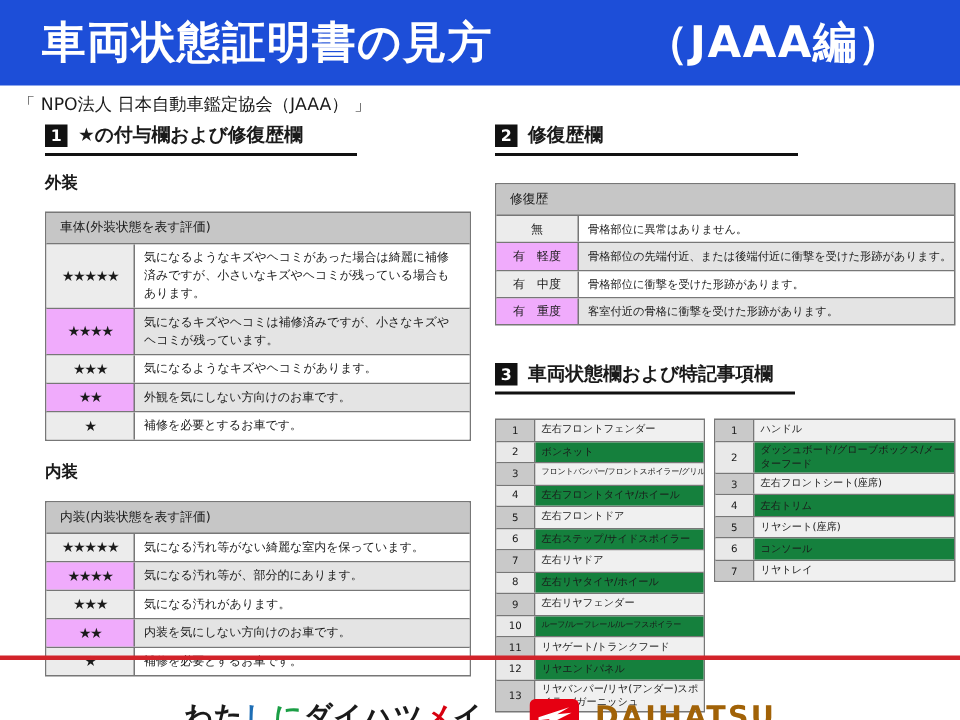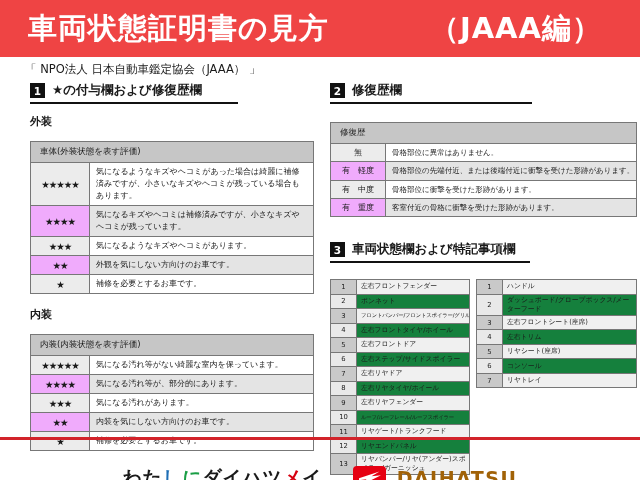--- a/index.html
+++ b/index.html
@@ -1,24 +1,24 @@
 <!DOCTYPE html>
 <html><head>
 <meta charset="utf-8">
 <style>
   html,body{margin:0;padding:0;background:#fff;}
   .page{position:relative;width:640px;height:480px;background:#ffffff;overflow:hidden;
         font-family:"DejaVu Sans","Liberation Sans",sans-serif;color:#1a1a1a;}
 
   
-  .band{position:absolute;top:0;left:0;right:0;height:57px;background:#ef4444;
+  .band{position:absolute;top:0;left:0;right:0;height:57px;background:#1d4ed8;
         display:flex;align-items:center;justify-content:space-between;padding:0 38px 0 28px;box-sizing:border-box;}
   .band .ttl{color:#fff;font-size:29px;font-weight:bold;letter-spacing:1px;white-space:nowrap;}
 
-  .subtitle{position:absolute;top:62px;left:25px;font-size:11.5px;color:#1a1a1a;white-space:nowrap;}
+  .subtitle{position:absolute;top:62px;left:12px;font-size:11.5px;color:#1a1a1a;white-space:nowrap;}
 
   
   .col-left{position:absolute;left:30px;top:82px;width:282px;}
   .col-right{position:absolute;left:330px;top:82px;width:307px;}
 
   
   .sec-header{display:flex;align-items:center;gap:7px;border-bottom:2.5px solid #111;padding-bottom:3px;box-sizing:border-box;}
   .sec-header.w1{width:208px;}
   .sec-header.w2{width:202px;}
   .sec-header.w3{width:200px;}

